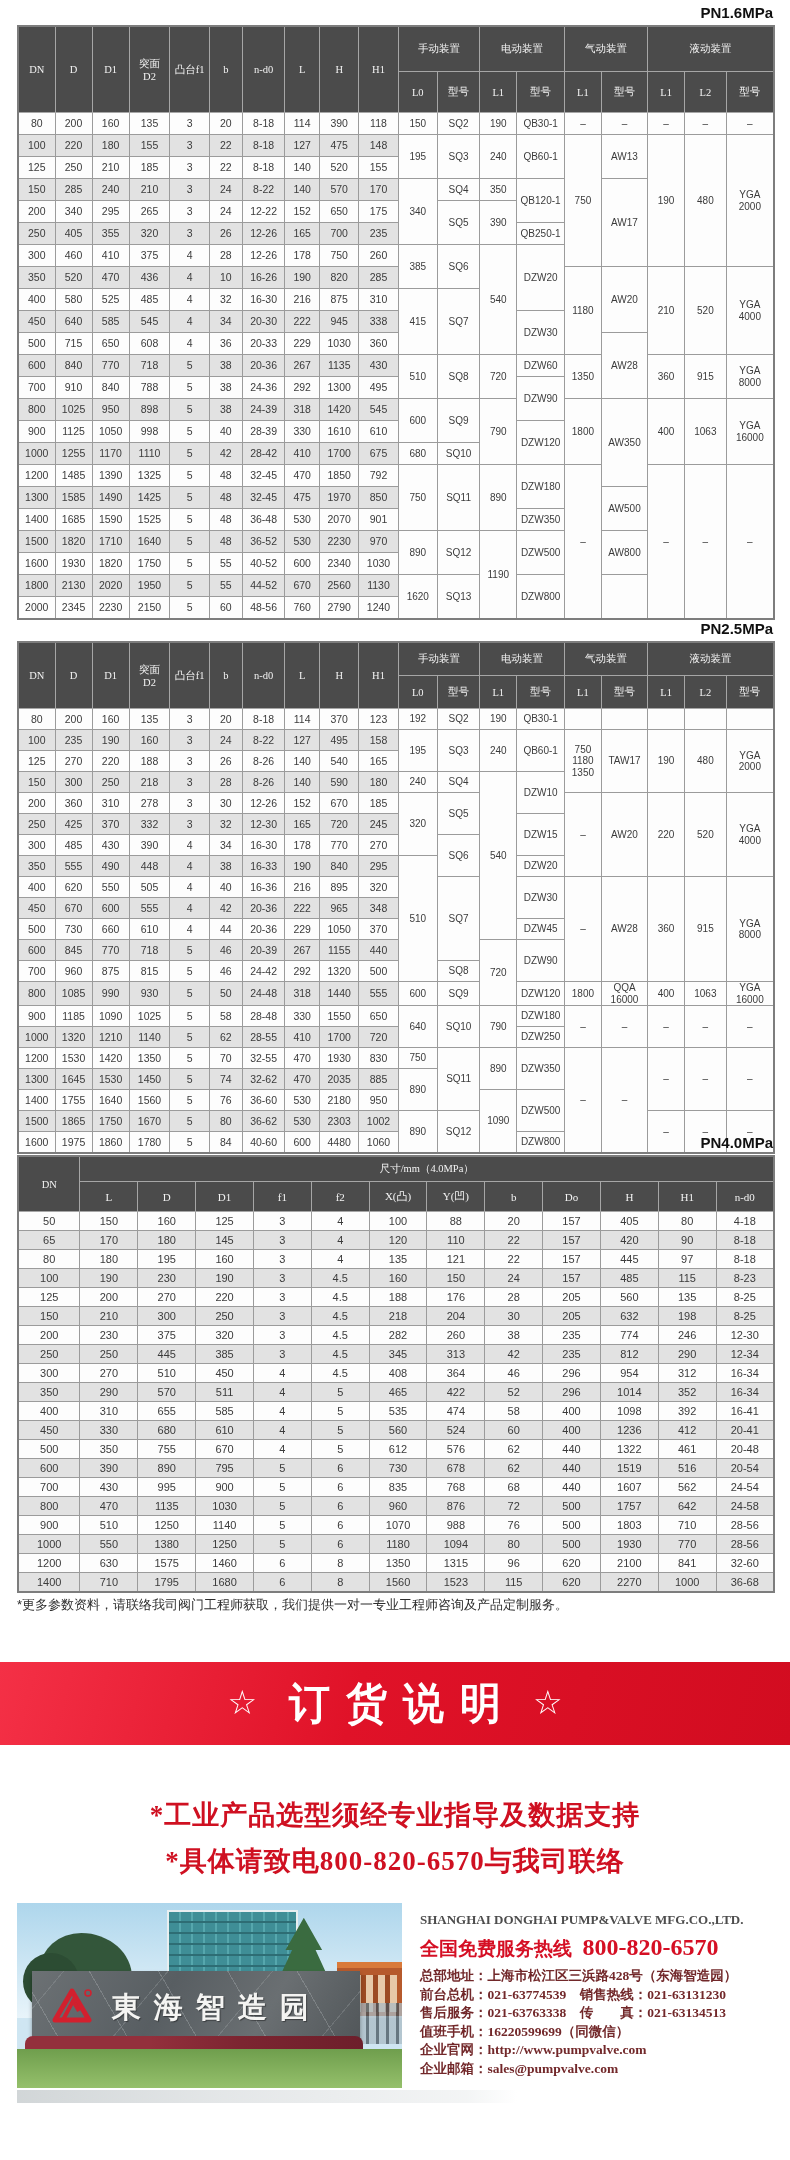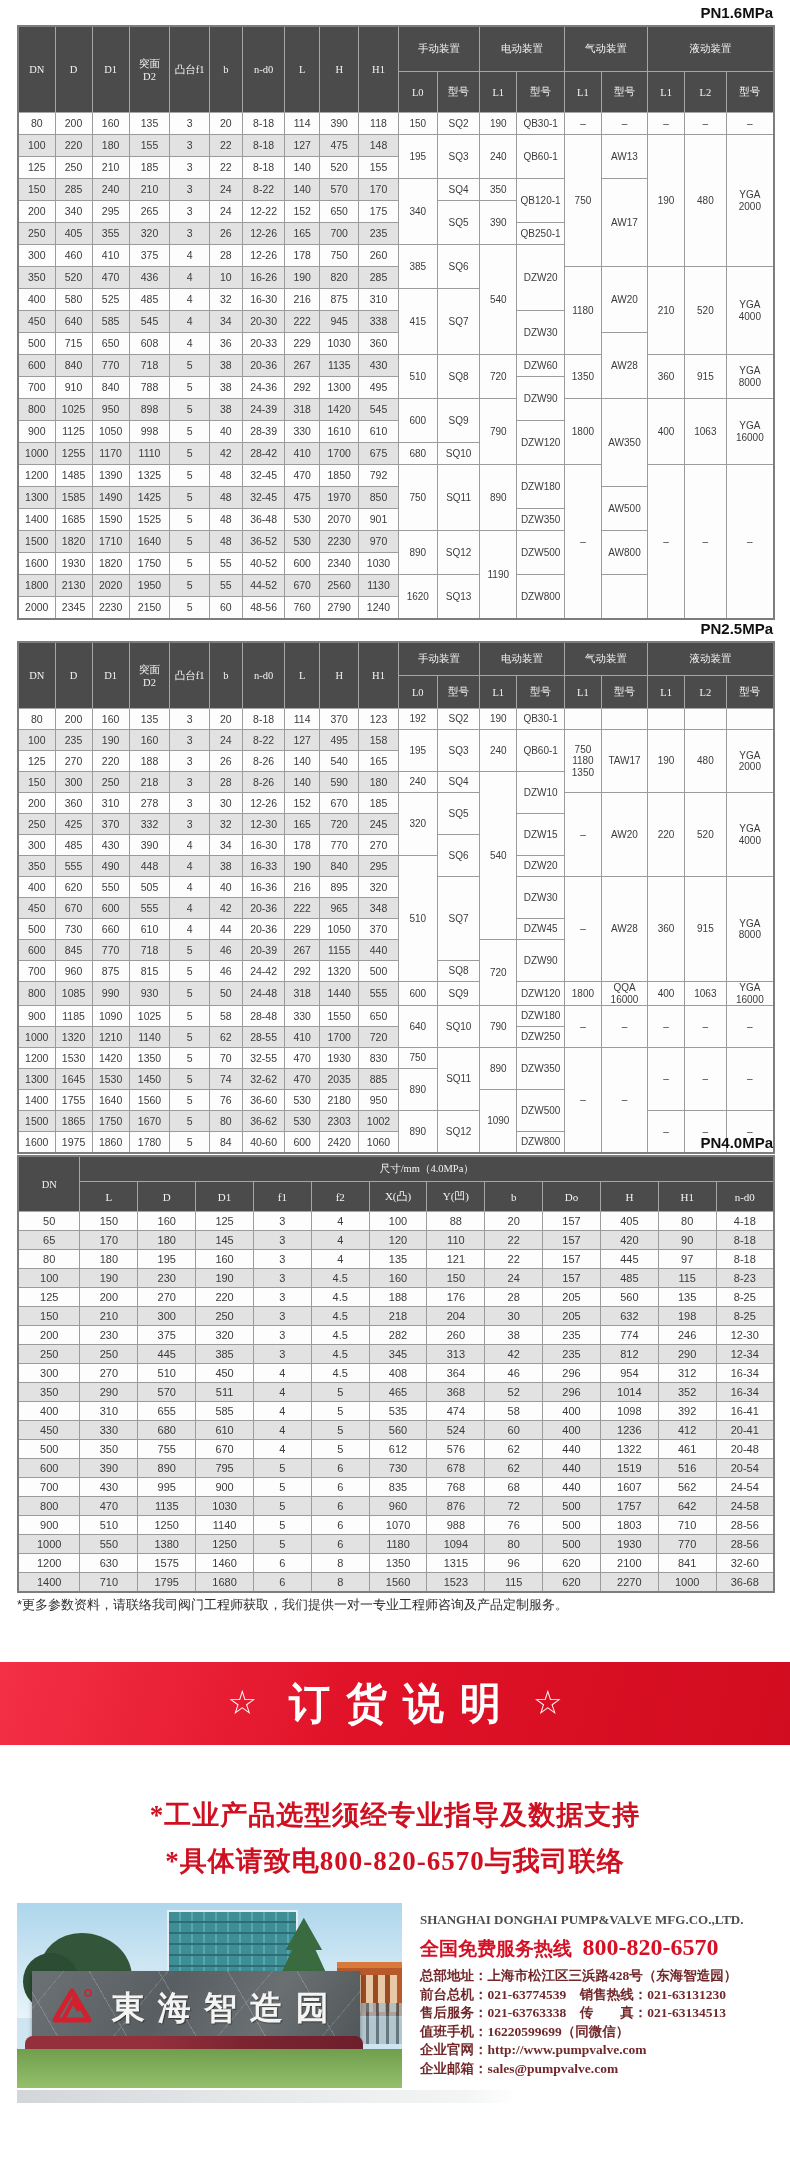--- a/index.html
+++ b/index.html
@@ -44,21 +44,21 @@
               border-top:6px solid #d97a3a;}
   .bldg-right:before{content:"";position:absolute;inset:15% 8% 8% 8%;
               background:repeating-linear-gradient(90deg,#e7c9a8 0 7px,#9c4a22 7px 12px);}
   .wall{position:absolute;left:4%;top:37%;width:85%;height:40%;
         background:linear-gradient(120deg,#6c7174 0%,#585e62 40%,#6a6f72 70%,#515659 100%);
         box-shadow:0 3px 4px rgba(0,0,0,.35);display:flex;align-items:center;}
   .wall:before{content:"";position:absolute;inset:0;opacity:.25;background:
        repeating-linear-gradient(60deg,#0000 0 26px,#cfd4d6 26px 27px,#0000 27px 60px),
        repeating-linear-gradient(-50deg,#0000 0 34px,#aeb3b5 34px 35px,#0000 35px 80px);}
   .sign-logo{position:relative;margin-left:6%;flex:0 0 auto;}
-  .sign-text{position:relative;font-size:33px;font-weight:bold;color:#f4f4f2;letter-spacing:13px;
+  .sign-text{position:relative;font-size:29px;font-weight:bold;color:#f4f4f2;letter-spacing:13px;
              margin-left:6%;text-shadow:1px 1px 1px rgba(0,0,0,.4);white-space:nowrap;}
   .shrubs{position:absolute;left:2%;top:72%;width:88%;height:11%;background:
           radial-gradient(circle at 10% 20%,#93303c 0 30%,#7c2531 60%,#6d1f2b 100%);
           border-radius:8px 8px 0 0;}
   .lawn{position:absolute;left:0;top:79%;width:100%;height:21%;
         background:linear-gradient(#6f9e4d,#95c06b);}
   .fence{position:absolute;left:88%;top:54%;width:12%;height:22%;opacity:.75;background:
          repeating-linear-gradient(90deg,#44525b 0 3px,#aabbc4 3px 10px);}
   .blur-strip{position:absolute;left:0;top:187px;width:500px;height:13px;opacity:.45;
          background:linear-gradient(90deg,#9aa4a8,#c2c8cb 40%,#e5e8e9 90%,#fff);}
@@ -880,21 +880,21 @@
             </tr>
             <tr>
               <td>1600</td>
               <td>1975</td>
               <td>1860</td>
               <td>1780</td>
               <td>5</td>
               <td>84</td>
               <td>40-60</td>
               <td>600</td>
-              <td>2420</td>
+              <td>4480</td>
               <td>1060</td>
               <td rowspan="1" class="rt">DZW800</td>
             </tr>
           </tbody>
         </table>
       </div>
   </div>
 
   <div class="sec" id="sec-t3" style="top:1134px;">
     <div class="tbl-title">PN4.0MPa</div>
@@ -1072,21 +1072,21 @@
               <td>16-34</td>
             </tr>
             <tr>
               <td class="stripe">350</td>
               <td class="stripe">290</td>
               <td class="stripe">570</td>
               <td class="stripe">511</td>
               <td class="stripe">4</td>
               <td class="stripe">5</td>
               <td class="stripe">465</td>
-              <td class="stripe">368</td>
+              <td class="stripe">422</td>
               <td class="stripe">52</td>
               <td class="stripe">296</td>
               <td class="stripe">1014</td>
               <td class="stripe">352</td>
               <td class="stripe">16-34</td>
             </tr>
             <tr>
               <td>400</td>
               <td>310</td>
               <td>655</td>

